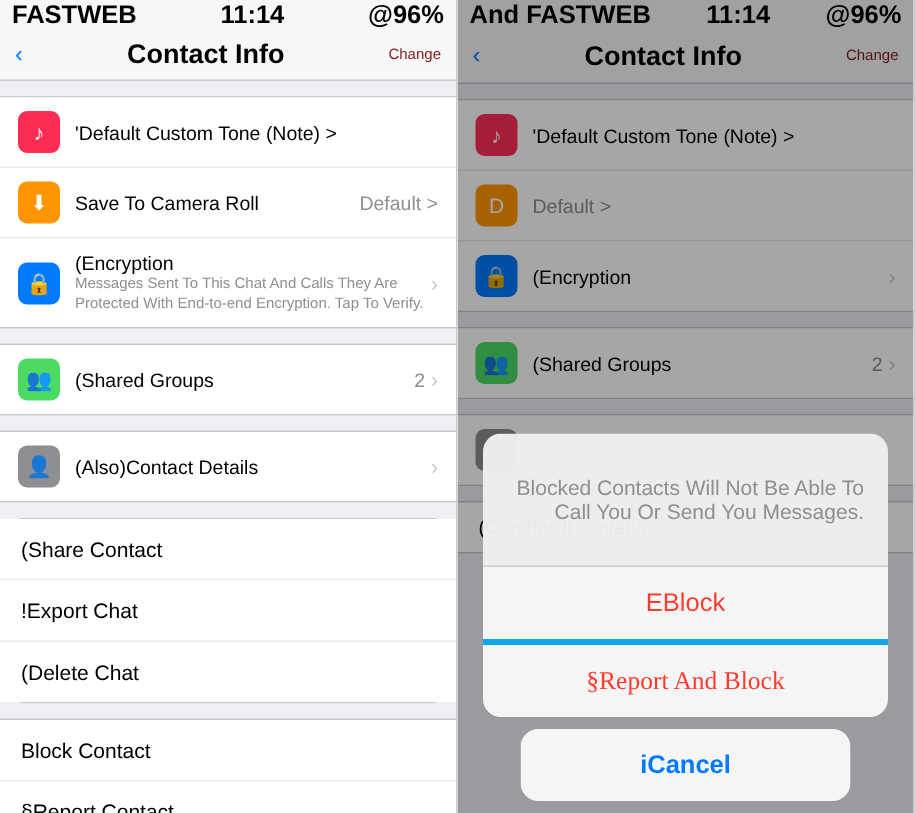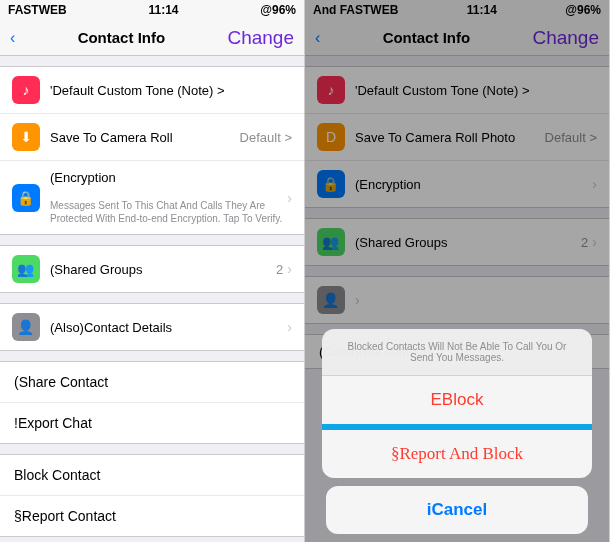--- a/index.html
+++ b/index.html
@@ -24,21 +24,21 @@
       position: relative;
     }
 
     
     .status-bar {
       display: flex;
       justify-content: space-between;
       align-items: center;
       padding: 2px 8px;
       background: #f7f7f7;
-      font-size: 12px;
+      font-size: 17px;
       font-weight: 600;
       height: 20px;
     }
 
     
     .nav-bar {
       display: flex;
       align-items: center;
       justify-content: space-between;
       background: #f7f7f7;
@@ -47,27 +47,27 @@
       height: 36px;
     }
     .nav-back {
       color: #007aff;
       font-size: 16px;
       display: flex;
       align-items: center;
       gap: 3px;
     }
     .nav-title {
-      font-size: 15px;
+      font-size: 18px;
       font-weight: 600;
       color: #000;
     }
     .nav-action {
-      color: #6d28d9;
-      font-size: 19px;
+      color: #7f1d1d;
+      font-size: 10px;
     }
 
     
     .section {
       margin-top: 10px;
       background: #fff;
       border-top: 1px solid #c8c8cd;
       border-bottom: 1px solid #c8c8cd;
     }
     .row {
@@ -103,21 +103,21 @@
       display: flex;
       flex-direction: column;
     }
     .row-title {
       font-size: 13px;
       color: #000;
     }
     .row-subtitle {
       font-size: 10px;
       color: #8e8e93;
-      margin-top: 14px;
+      margin-top: 0;
       line-height: 1.3;
     }
     .row-right {
       display: flex;
       align-items: center;
       gap: 4px;
       color: #8e8e93;
       font-size: 13px;
     }
     .chevron { color: #c7c7cc; font-size: 14px; }
@@ -156,38 +156,38 @@
       z-index: 10;
     }
     .action-sheet {
       width: 270px;
       border-radius: 12px;
       overflow: hidden;
       margin-bottom: 8px;
     }
     .sheet-info {
       background: rgba(240,240,240,0.97);
-      padding: 12px 16px;
-      text-align: center;
-      font-size: 10px;
+      padding: 28px 16px;
+      text-align: right;
+      font-size: 14px;
       color: #8e8e93;
       border-bottom: 1px solid #d0d0d5;
     }
     .sheet-action {
       background: rgba(247,247,247,0.98);
       padding: 14px 16px;
       text-align: center;
       font-size: 17px;
-      border-bottom: 6px solid #0ea5e9;
+      border-bottom: 4px solid #0ea5e9;
       cursor: pointer;
       color: #ff3b30;
     }
     .sheet-action:last-child { border-bottom: none; font-family: Liberation Serif, serif; }
     .sheet-cancel {
-      width: 262px;
+      width: 220px;
       border-radius: 12px;
       overflow: hidden;
     }
     .sheet-cancel-btn {
       background: rgba(247,247,247,0.98);
       padding: 14px 16px;
       text-align: center;
       font-size: 17px;
       font-weight: 600;
       color: #007aff;
@@ -270,26 +270,29 @@
       <div class="row-icon icon-gray">👤</div>
       <div class="row-content">
         <span class="row-title">(Also)Contact Details</span>
       </div>
       <div class="row-right">
         <span class="chevron">›</span>
       </div>
     </div>
   </div>
 
-  <div class="section" style="margin-top:10px;">
+  <div class="section" style="margin-top:10px;border-radius:18px;">
     <div class="plain-row">
       <span class="plain-row-text">(Share Contact</span>
     </div>
     <div class="plain-row">
       <span class="plain-row-text">!Export Chat</span>
+    </div>
+    <div class="plain-row">
+      <span class="plain-row-text">(Delete Chat</span>
     </div>
   </div>
 
   <div class="section" style="margin-top:10px;">
     <div class="plain-row">
       <span class="plain-row-text">Block Contact</span>
     </div>
     <div class="plain-row">
       <span class="plain-row-text">§Report Contact</span>
     </div>
@@ -313,23 +316,20 @@
 
   <div class="section">
     <div class="row">
       <div class="row-icon icon-pink">♪</div>
       <div class="row-content">
         <span class="row-title">'Default Custom Tone (Note) &gt;</span>
       </div>
     </div>
     <div class="row">
       <div class="row-icon icon-orange">D</div>
-      <div class="row-content">
-        <span class="row-title">Save To Camera Roll Photo</span>
-      </div>
       <div class="row-right">
         <span>Default &gt;</span>
       </div>
     </div>
     <div class="row">
       <div class="row-icon icon-blue">🔒</div>
       <div class="row-content">
         <span class="row-title">(Encryption</span>
       </div>
       <div class="row-right">

